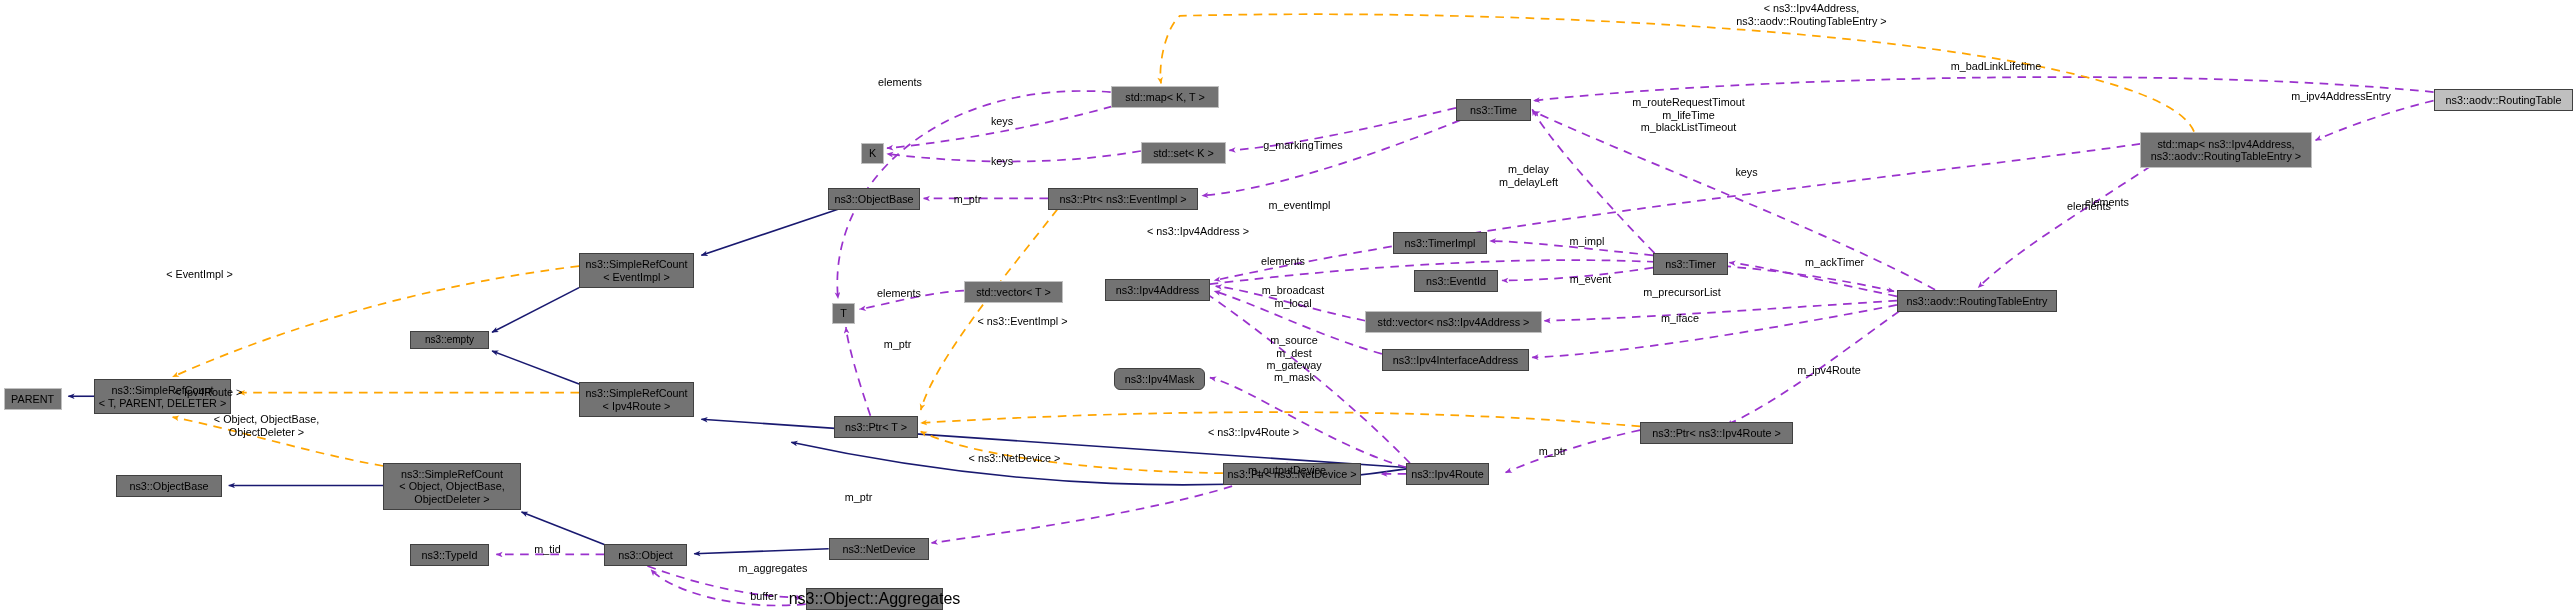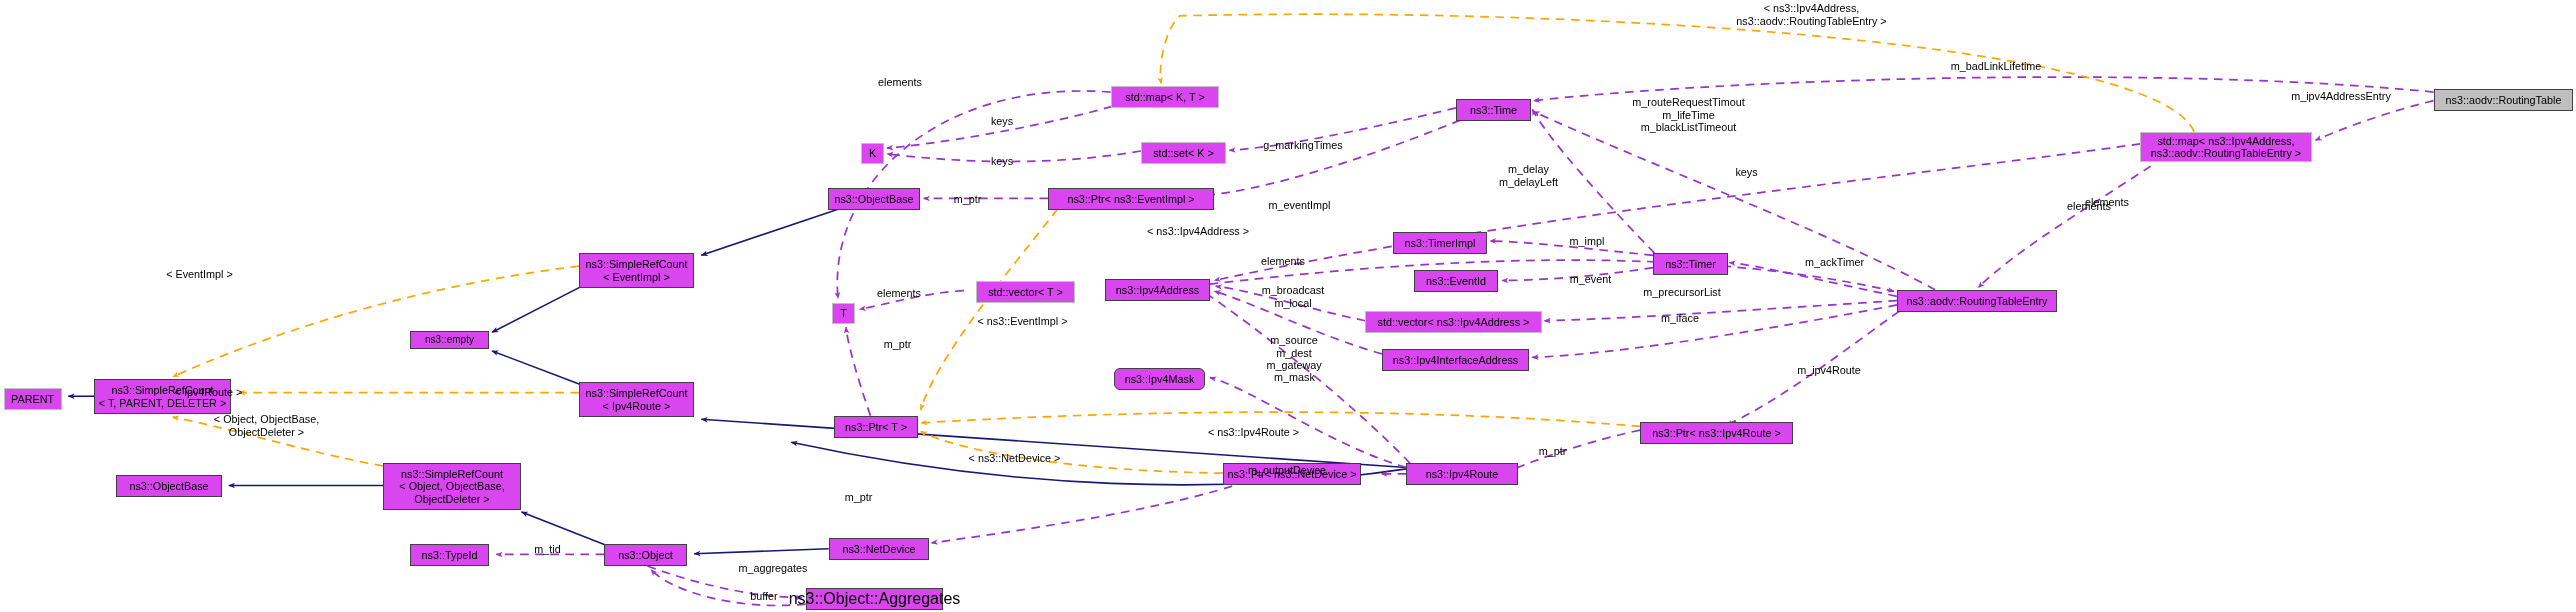--- a/index.html
+++ b/index.html
@@ -1,21 +1,21 @@
 <!DOCTYPE html>
 <html style="font-size:11.5px"><head>
 <meta charset="utf-8">
 <style>
   html,body{margin:0;padding:0;background:#ffffff;}
   body{font-family:"Liberation Sans", sans-serif;}
   #diagram-root{position:relative;width:2576px;height:612px;background:#ffffff;overflow:hidden;}
   svg#edges{position:absolute;left:0;top:0;width:2576px;height:612px;}
   .node{position:absolute;box-sizing:border-box;display:flex;flex-direction:column;
         align-items:center;justify-content:center;text-align:center;
-        font-family:"Liberation Sans", sans-serif;background:#d946ef;white-space:nowrap;}
+        font-family:"Liberation Sans", sans-serif;background:#737373;white-space:nowrap;}
   .node .ln{display:block;line-height:1.14;}
   
   .n-class{border:1.2px solid #404040;color:#000000;}
   
   .n-tmpl{border:0.9px solid #c0c0c0;color:#000000;}
   
   .n-hl{border:1.2px solid #404040;background:#bfbfbf;color:#000000;}
   .elabel{position:absolute;color:#000000;font-family:"Liberation Sans", sans-serif;
           white-space:nowrap;text-align:center;line-height:1.18;}
   .elabel .ln{display:block;}
@@ -124,48 +124,48 @@
       <div class="node n-class" style="left: 579px; top: 382px; width: 115px; height: 35px; font-size: 10.8px;">
         <span class="ln">ns3::SimpleRefCount</span>
         <span class="ln">&lt; Ipv4Route &gt;</span>
       </div>
       <div class="node n-tmpl" style="left: 832px; top: 303px; width: 23px; height: 21px; font-size: 10.8px;">
         <span class="ln">T</span>
       </div>
       <div class="node n-tmpl" style="left: 861px; top: 143px; width: 23px; height: 21px; font-size: 10.8px;">
         <span class="ln">K</span>
       </div>
-      <div class="node n-tmpl" style="left: 964px; top: 281px; width: 99px; height: 21.6px; font-size: 10.8px; margin-left: 12px;">
+      <div class="node n-tmpl" style="left: 964px; top: 281px; width: 99px; height: 21.6px; font-size: 10.8px;">
         <span class="ln">std::vector&lt; T &gt;</span>
       </div>
       <div class="node n-class" style="left: 834px; top: 416px; width: 84px; height: 21.6px; font-size: 10.8px;">
         <span class="ln">ns3::Ptr&lt; T &gt;</span>
       </div>
       <div class="node n-class" style="left: 828px; top: 188px; width: 92px; height: 21.6px; font-size: 10.8px;">
         <span class="ln">ns3::ObjectBase</span>
       </div>
       <div class="node n-tmpl" style="left: 1111px; top: 86px; width: 108px; height: 21.6px; font-size: 10.8px;">
         <span class="ln">std::map&lt; K, T &gt;</span>
       </div>
       <div class="node n-tmpl" style="left: 1141px; top: 142px; width: 85px; height: 21.6px; font-size: 10.8px;">
         <span class="ln">std::set&lt; K &gt;</span>
       </div>
-      <div class="node n-class" style="left: 1048px; top: 188px; width: 166px; height: 21.6px; font-size: 10.8px;">
+      <div class="node n-class" style="left: 1048px; top: 188px; width: 150px; height: 21.6px; font-size: 10.8px;">
         <span class="ln">ns3::Ptr&lt; ns3::EventImpl &gt;</span>
       </div>
       <div class="node n-class" style="left: 1105px; top: 279px; width: 105px; height: 21.6px; font-size: 10.8px;">
         <span class="ln">ns3::Ipv4Address</span>
       </div>
       <div class="node n-class" style="left: 1114px; top: 368px; width: 91px; height: 21.6px; font-size: 10.8px; border-radius: 6px;">
         <span class="ln">ns3::Ipv4Mask</span>
       </div>
       <div class="node n-class" style="left: 1223px; top: 463px; width: 138px; height: 21.6px; font-size: 10.8px;">
         <span class="ln">ns3::Ptr&lt; ns3::NetDevice &gt;</span>
       </div>
-      <div class="node n-class" style="left: 1406px; top: 463px; width: 112px; height: 21.6px; font-size: 10.8px;">
+      <div class="node n-class" style="left: 1406px; top: 463px; width: 83px; height: 21.6px; font-size: 10.8px;">
         <span class="ln">ns3::Ipv4Route</span>
       </div>
       <div class="node n-class" style="left: 1456px; top: 99px; width: 75px; height: 21.6px; font-size: 10.8px;">
         <span class="ln">ns3::Time</span>
       </div>
       <div class="node n-class" style="left: 1393px; top: 232px; width: 94px; height: 21.6px; font-size: 10.8px;">
         <span class="ln">ns3::TimerImpl</span>
       </div>
       <div class="node n-class" style="left: 1414px; top: 270px; width: 84px; height: 21.6px; font-size: 10.8px;">
         <span class="ln">ns3::EventId</span>
@@ -178,21 +178,21 @@
       </div>
       <div class="node n-class" style="left: 1653px; top: 253px; width: 75px; height: 21.6px; font-size: 10.8px;">
         <span class="ln">ns3::Timer</span>
       </div>
       <div class="node n-class" style="left: 1897px; top: 290px; width: 160px; height: 21.6px; font-size: 10.8px;">
         <span class="ln">ns3::aodv::RoutingTableEntry</span>
       </div>
       <div class="node n-class" style="left: 1640px; top: 422px; width: 153px; height: 21.6px; font-size: 10.8px;">
         <span class="ln">ns3::Ptr&lt; ns3::Ipv4Route &gt;</span>
       </div>
-      <div class="node n-tmpl" style="left: 2140px; top: 132px; width: 172px; height: 30px; font-size: 10.8px;">
+      <div class="node n-tmpl" style="left: 2140px; top: 132px; width: 172px; height: 36px; font-size: 10.8px;">
         <span class="ln">std::map&lt; ns3::Ipv4Address,</span>
         <span class="ln">ns3::aodv::RoutingTableEntry &gt;</span>
       </div>
       <div class="node n-hl" style="left: 2434px; top: 89px; width: 139px; height: 21.6px; font-size: 10.8px;">
         <span class="ln">ns3::aodv::RoutingTable</span>
       </div>
     </div>
   <div id="label-layer">
       <div class="elabel" style="left: 857px; top: 76px; width: 86px; font-size: 10.8px;">
         <span class="ln">elements</span>

